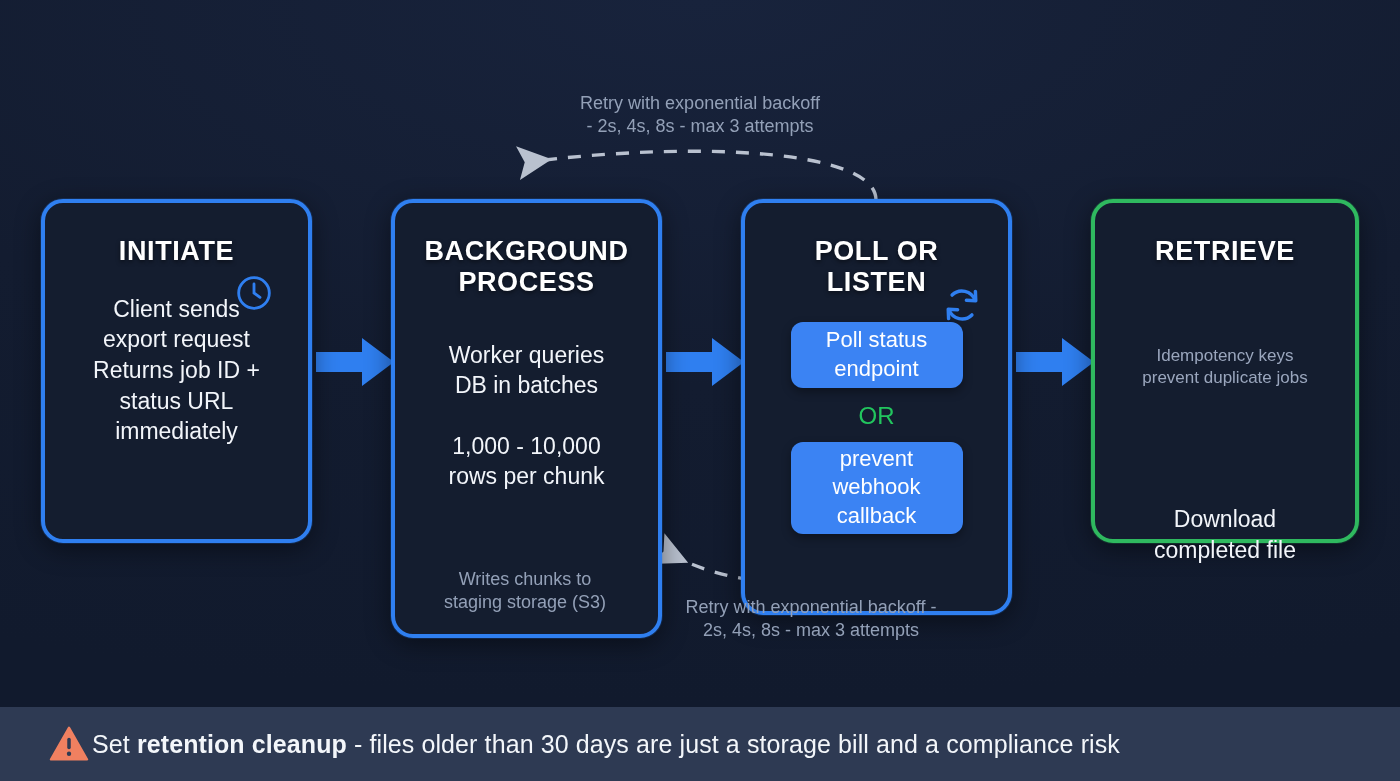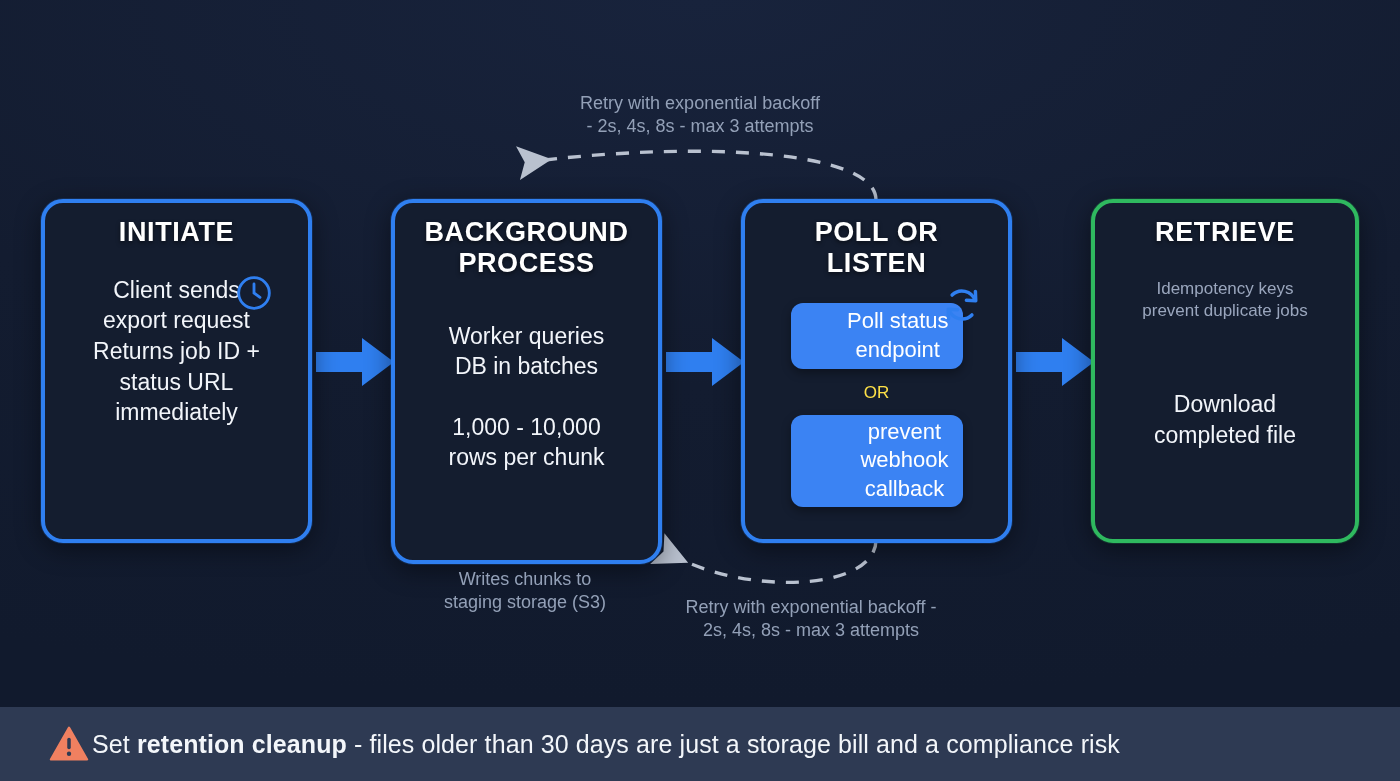--- a/index.html
+++ b/index.html
@@ -18,24 +18,24 @@
   }
 
   
   .card{
     position:absolute;
     border-radius:22px;
     background:#141d2f;
     border:4px solid #2f7ff0;
     box-shadow:0 0 0 1px rgba(47,127,240,.18), 0 6px 26px rgba(0,0,0,.45);
     display:flex; flex-direction:column; align-items:center;
-    padding:14px 14px 18px;
+    padding:33px 14px 18px;
     text-align:center;
   }
-  .card.green{ border-color:#2fb95f; box-shadow:0 0 0 1px rgba(47,185,95,.18), 0 6px 26px rgba(0,0,0,.45); }
+  .card.green{ border-color:#2fb95f; box-shadow:0 0 0 1px rgba(47,185,95,.18), 0 6px 26px rgba(0,0,0,.45);gap:48px; }
 
   .card-title{
     color:#ffffff;
     font-size:27px;
     font-weight:bold;
     letter-spacing:.6px;
     line-height:1.14;
     text-shadow:0 2px 4px rgba(0,0,0,.5);
   }
   .card-body{
@@ -55,24 +55,24 @@
 
   
   .pill{
     background:#3b83f3;
     color:#ffffff;
     border-radius:12px;
     font-size:22px;
     line-height:1.3;
     padding:12px 14px;
     width:172px;
-    display:flex; align-items:center; justify-content:flex-end;
+    display:flex; align-items:center; justify-content:center;
     box-shadow:0 4px 10px rgba(0,0,0,.35);
   }
-  .or-text{ color:#fde047; font-size:17px; }
+  .or-text{ color:#22c55e; font-size:24px; }
 
   
   .arrow{ position:absolute; }
 
   
   .note{
     position:absolute;
     color:#93a0b7;
     font-size:18px;
     line-height:1.26;
@@ -132,36 +132,36 @@
       <div>Client sends</div>
       <div>export request</div>
     </div>
     <div class="card-body" style="">
       <div>Returns job ID +</div>
       <div>status URL</div>
       <div>immediately</div>
     </div>
   </div>
 
-  <div class="card" style="left:391px; top:199px; width:271px; height:365px;">
+  <div class="card" style="left:391px; top:199px; width:271px; height:439px;">
     <div class="card-title">
       <div>BACKGROUND</div>
       <div>PROCESS</div>
     </div>
     <div class="card-body" style="margin-top:42px;">
       <div>Worker queries</div>
       <div>DB in batches</div>
     </div>
     <div class="card-body" style="margin-top:30px;">
       <div>1,000 - 10,000</div>
       <div>rows per chunk</div>
     </div>
   </div>
 
-  <div class="card" style="left:741px; top:199px; width:271px; height:344px;">
+  <div class="card" style="left:741px; top:199px; width:271px; height:416px;">
     <div class="card-title">
       <div>POLL OR</div>
       <div>LISTEN</div>
     </div>
     <svg class="sync-icon" width="44" height="44" viewBox="0 0 24 24">
       <path d="M19.1 9.4 A7.6 7.6 0 0 0 6.6 6.6" fill="none" stroke="#2f7ff0" stroke-width="1.9" stroke-linecap="round"></path>
       <path d="M19.3 4.6 L19.5 9.7 L14.4 9.4" fill="none" stroke="#2f7ff0" stroke-width="1.9" stroke-linecap="round" stroke-linejoin="round"></path>
       <path d="M4.9 14.6 A7.6 7.6 0 0 0 17.4 17.4" fill="none" stroke="#2f7ff0" stroke-width="1.9" stroke-linecap="round"></path>
       <path d="M4.7 19.4 L4.5 14.3 L9.6 14.6" fill="none" stroke="#2f7ff0" stroke-width="1.9" stroke-linecap="round" stroke-linejoin="round"></path>
     </svg>

